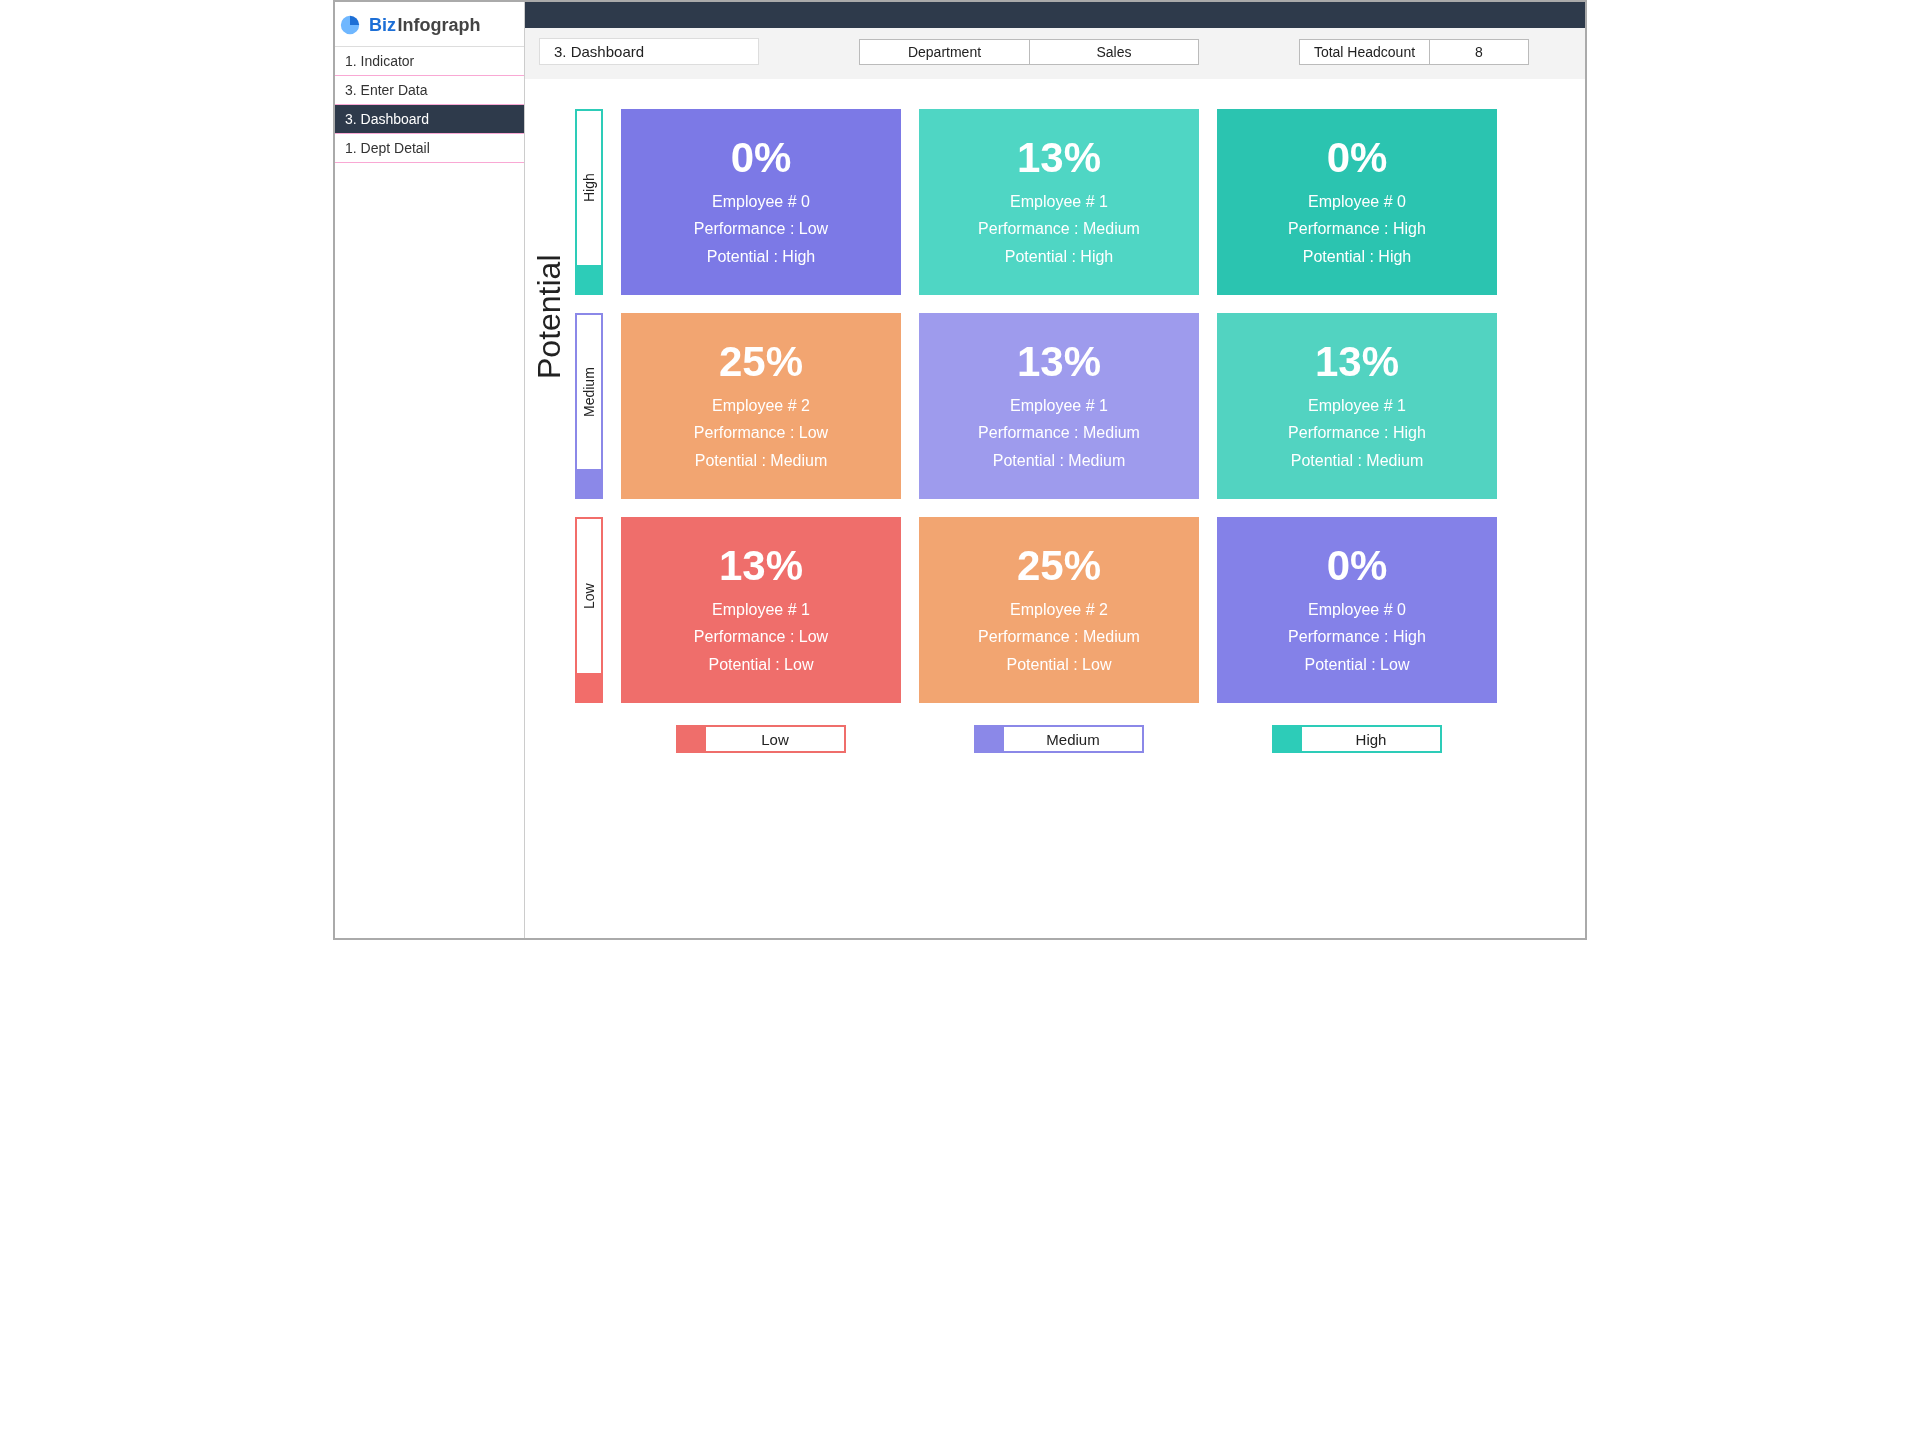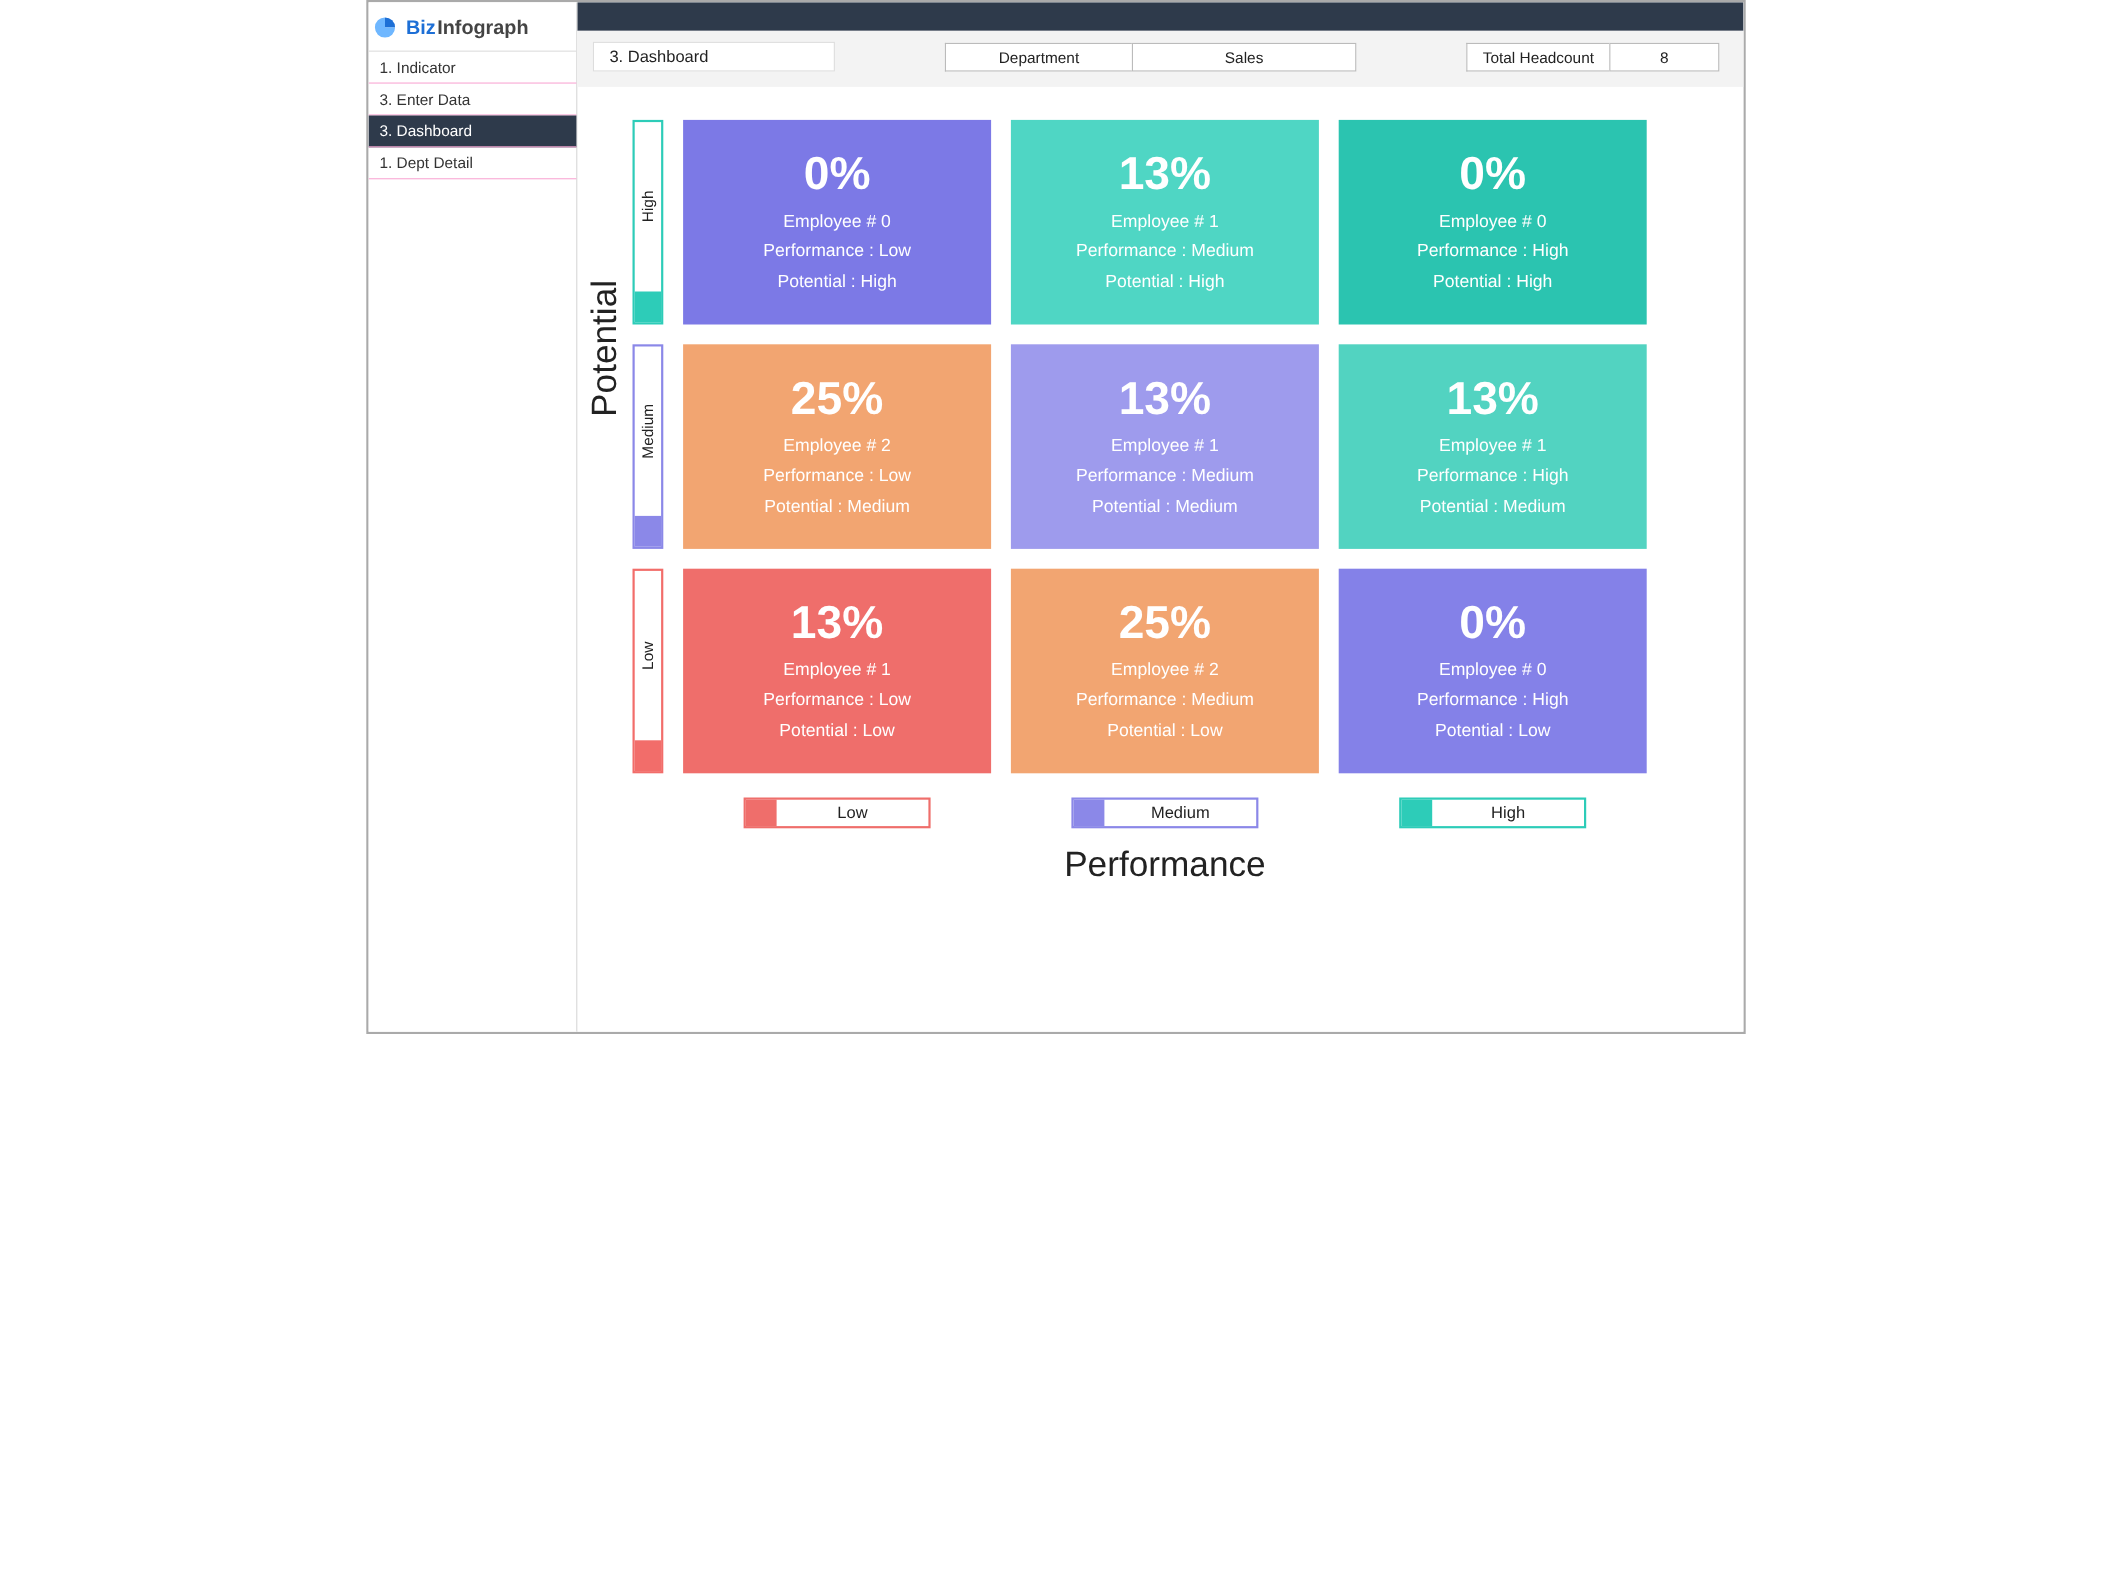--- a/index.html
+++ b/index.html
@@ -88,21 +88,21 @@
     display: flex;
   }
   .hdr-pair .lab, .hdr-pair .val {
     border: 1px solid #bbb;
     background: #fff;
     padding: 4px 10px;
     font-size: 14px;
     text-align: center;
   }
   .hdr-pair .lab { width: 170px; border-right: none; }
-  .hdr-pair .val { width: 204px; }
+  .hdr-pair .val { width: 170px; }
   .hdr-gap { flex: 0 0 60px; }
   .hdr-pair.small .lab { width: 130px; }
   .hdr-pair.small .val { width: 100px; }
 
   
   .dash {
     flex: 1;
     padding: 30px 20px 10px 20px;
     position: relative;
   }
@@ -358,16 +358,15 @@
             </div>
         </div>
         <div class="col-tag high">
           <div class="col-tag-inner">
               <div class="fill"></div>
               <div class="txt">High</div>
             </div>
         </div>
       </div>
 
-      <div class="performance-label">Performance</div>
     </div>
   </div>
 </div>
 
 </body></html>

